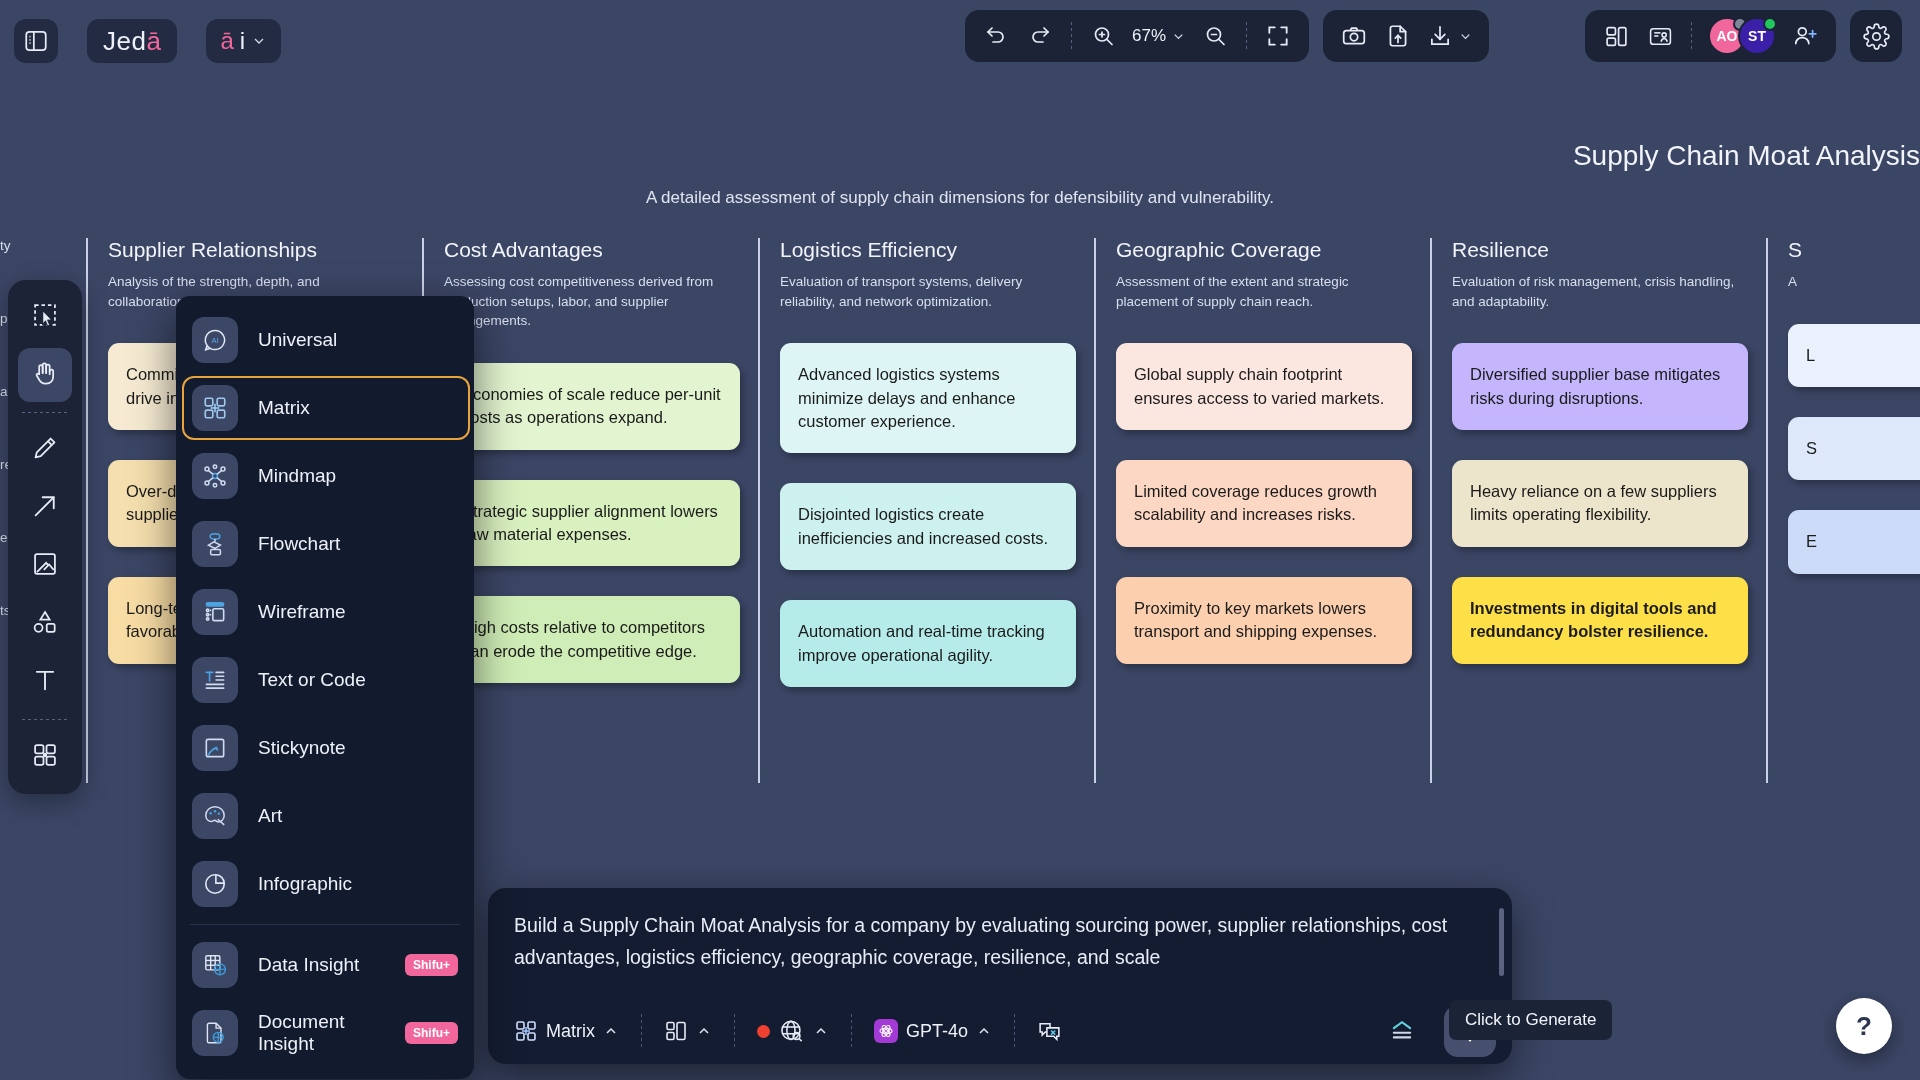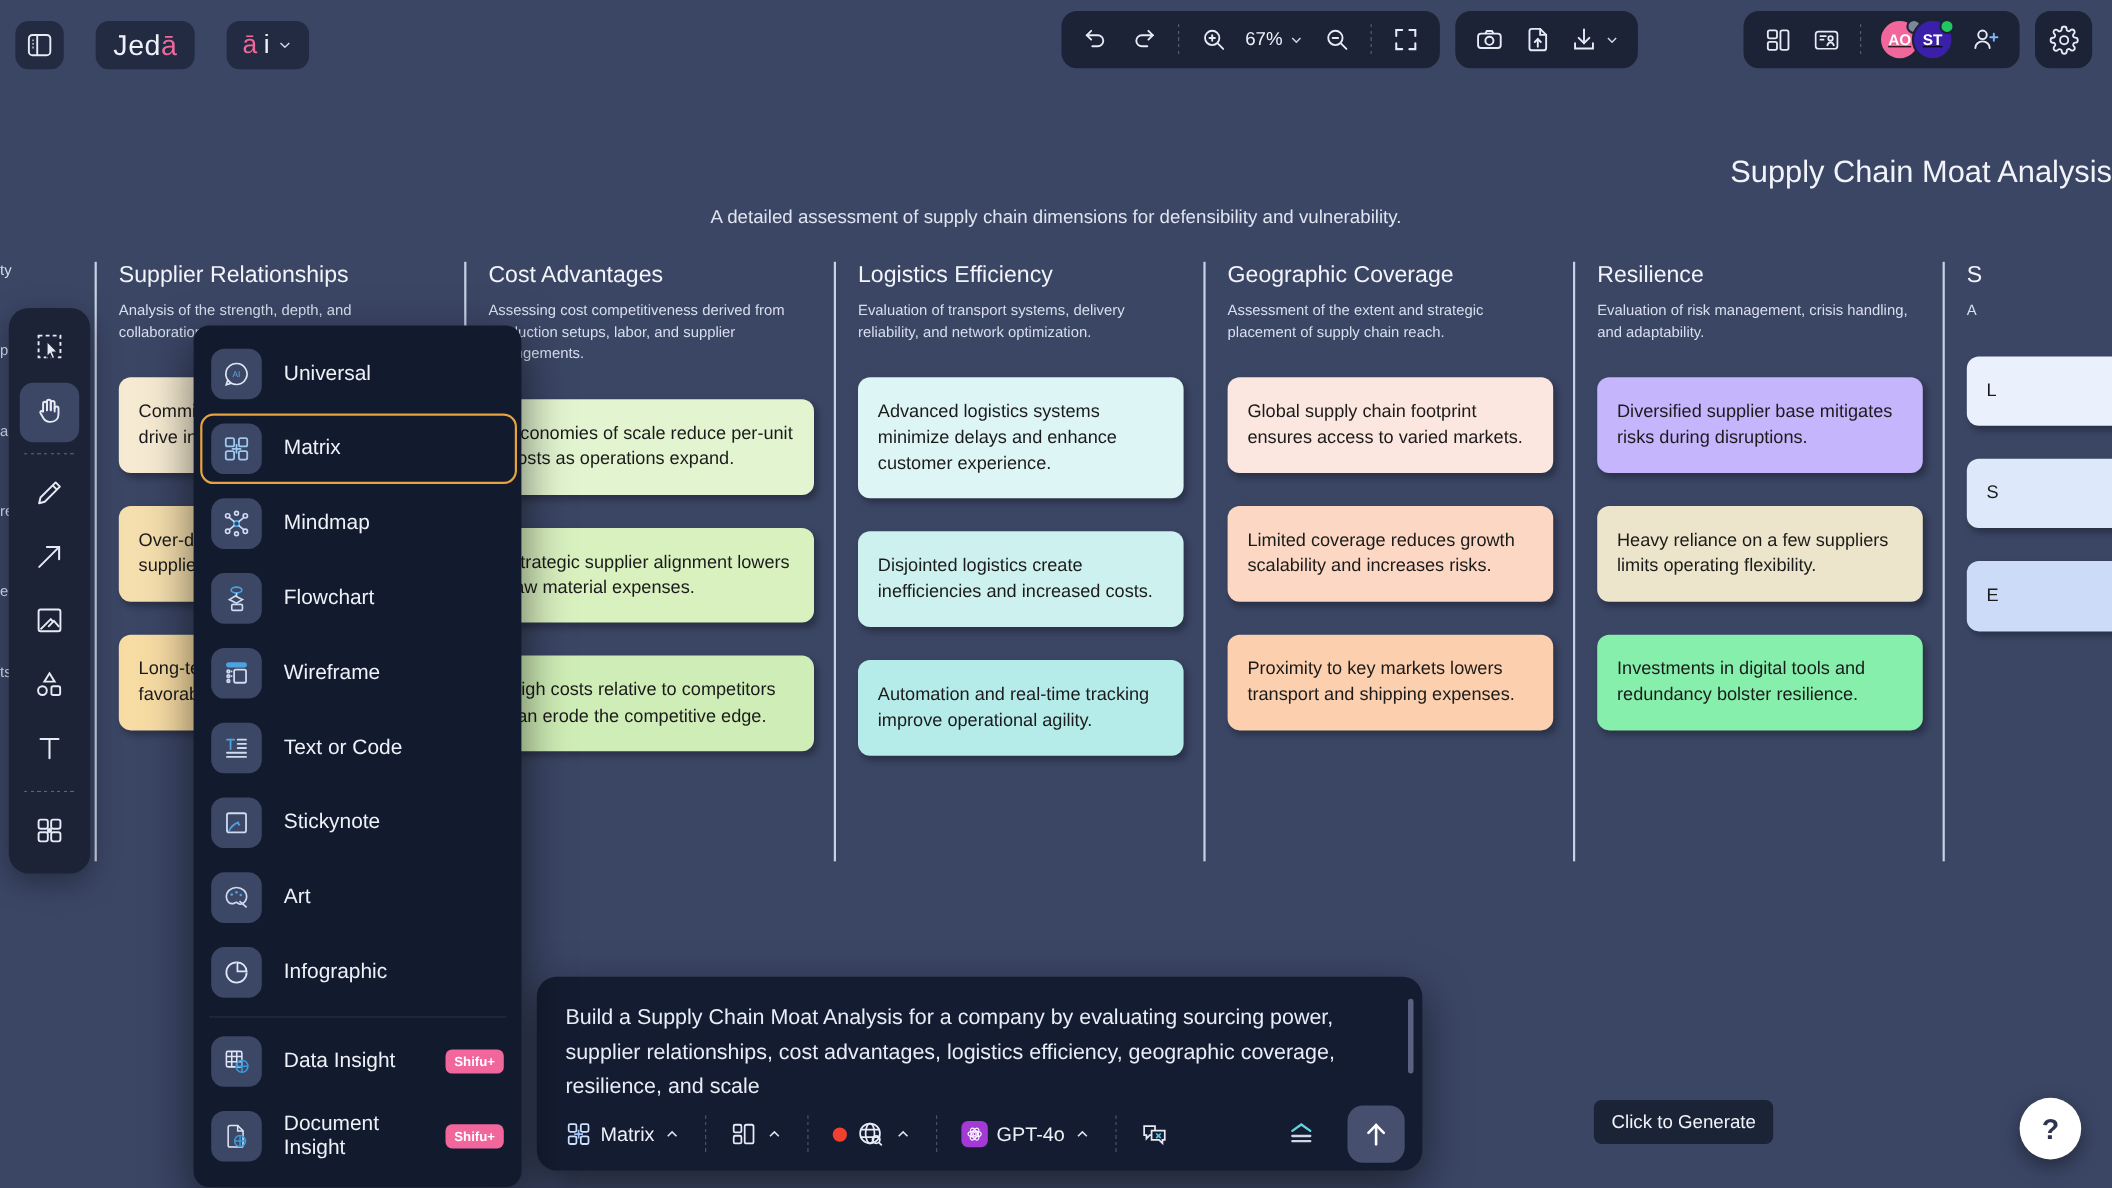--- a/index.html
+++ b/index.html
@@ -122,21 +122,21 @@
   }
   .mi-label { font-size: 19px; color: #eef1f8; }
   .mi-badge {
     margin-left: auto; background: #f2679b; color: #fff;
     font-size: 12px; font-weight: bold; border-radius: 6px; padding: 4px 8px;
   }
   .menu-div { height: 1px; background: #27304a; margin: 6px 14px; }
 
   
   .prompt {
-    position: absolute; left: 488px; top: 888px; width: 805px;
+    position: absolute; left: 488px; top: 888px; width: 1024px;
     background: #141c31; border-radius: 18px; z-index: 50;
     box-shadow: 0 14px 40px rgba(0,0,0,.5);
     overflow: hidden;
   }
   .prompt-text {
     padding: 22px 26px 4px 26px; font-size: 19.5px; line-height: 1.62;
     color: #e9edf7; height: 110px; overflow: hidden; position: relative;
   }
   .prompt-scroll { position: absolute; right: 8px; top: 20px; width: 5px; height: 68px;
     border-radius: 3px; background: #5a6party; background: #5c6party;}
@@ -227,21 +227,21 @@
             <div class="card" style="background: rgb(252, 207, 174);">Proximity to key markets lowers transport and shipping expenses.</div>
           </div>
         </div>
         <div class="col">
           <div class="col-rule"></div>
           <div class="col-title">Resilience</div>
           <div class="col-desc">Evaluation of risk management, crisis handling, and adaptability.</div>
           <div class="cards">
             <div class="card" style="background: #c4b5fd;">Diversified supplier base mitigates risks during disruptions.</div>
             <div class="card" style="background: rgb(236, 228, 203);">Heavy reliance on a few suppliers limits operating flexibility.</div>
-            <div class="card" style="background: #86efac;">Investments in digital tools and redundancy bolster resilience.</div>
+            <div class="card" style="background: #fde047; font-weight: bold;">Investments in digital tools and redundancy bolster resilience.</div>
           </div>
         </div>
         <div class="col">
           <div class="col-rule"></div>
           <div class="col-title">S</div>
           <div class="col-desc">A</div>
           <div class="cards">
             <div class="card" style="background: rgb(234, 241, 253);">L</div>
             <div class="card" style="background: rgb(221, 233, 251);">S</div>
             <div class="card" style="background: rgb(204, 220, 248);">E</div>
@@ -370,21 +370,21 @@
         <div class="tg-btn">
           <svg width="25" height="25" viewBox="0 0 24 24" fill="none" stroke="#e7ebf5" stroke-width="1.5">
               <rect x="2.5" y="4.5" width="19" height="15" rx="2.5"></rect>
               <line x1="6" y1="8.5" x2="12" y2="8.5"></line>
               <line x1="6" y1="11.5" x2="10" y2="11.5"></line>
               <circle cx="15.5" cy="10.5" r="2"></circle>
               <path d="M12.5 17c.6-2 1.7-3 3-3s2.4 1 3 3"></path>
             </svg>
         </div>
         <div class="vdiv"></div>
-        <div style="display:flex;align-items:center;padding:0 6px;text-decoration:underline;">
+        <div style="display:flex;align-items:center;padding:0 6px;">
           <div class="avatar av-ao">
             <span>AO</span>
             <span class="av-dot dot-grey"></span>
           </div>
           <div class="avatar av-st">
             <span>ST</span>
             <span class="av-dot dot-green"></span>
           </div>
         </div>
         <div class="tg-btn">

